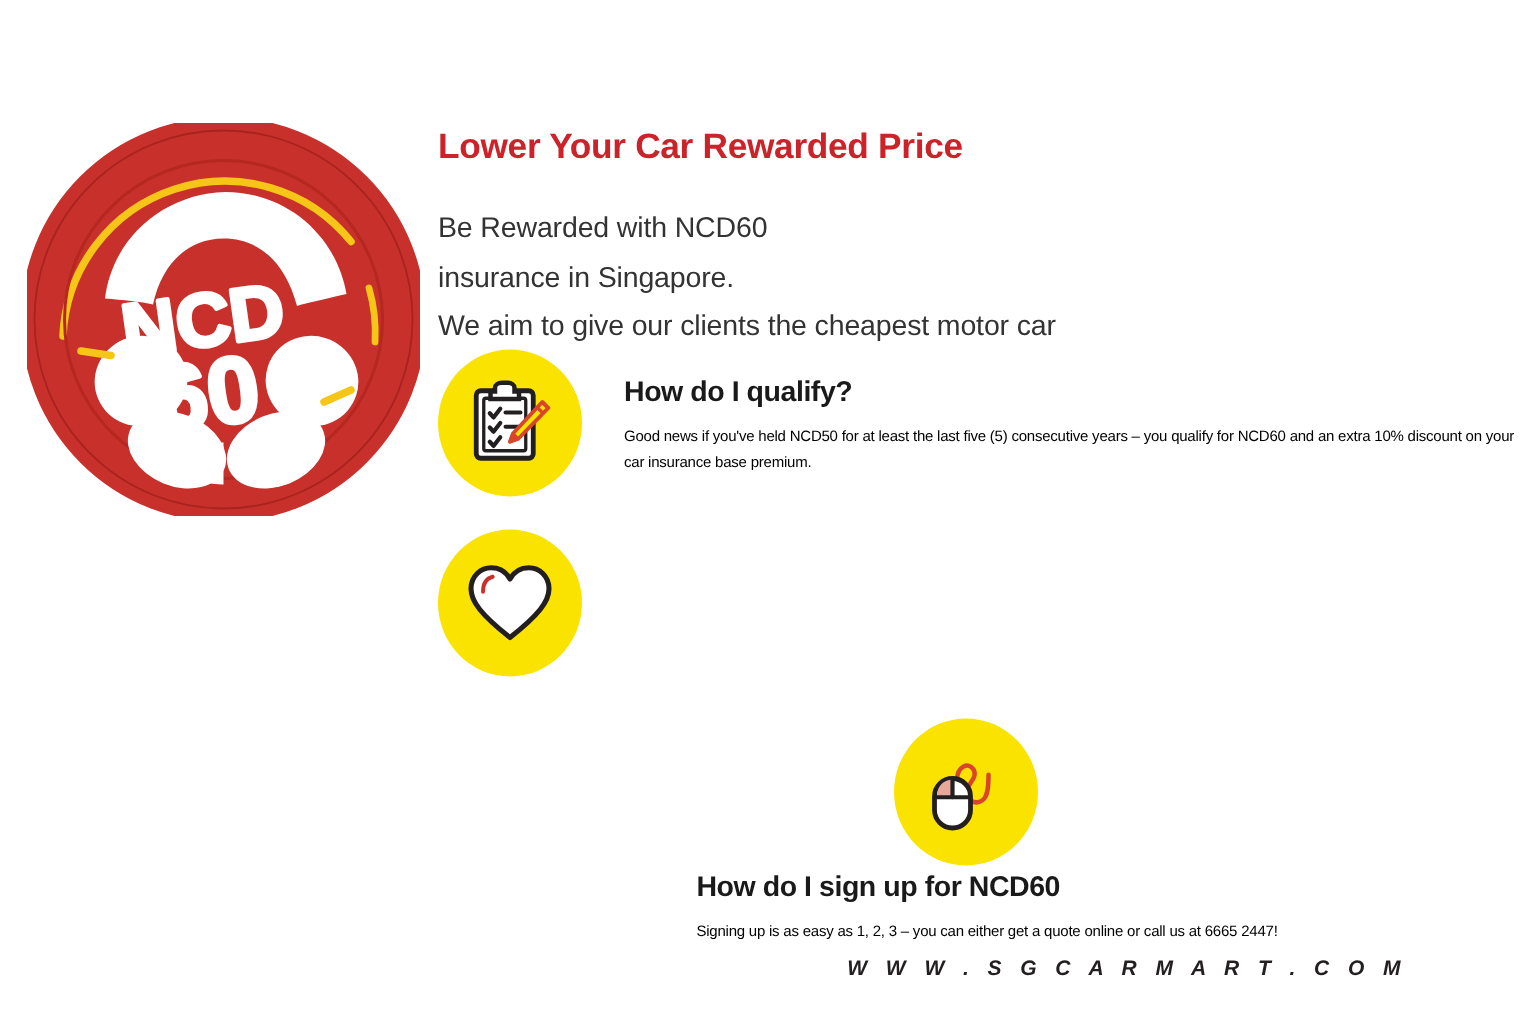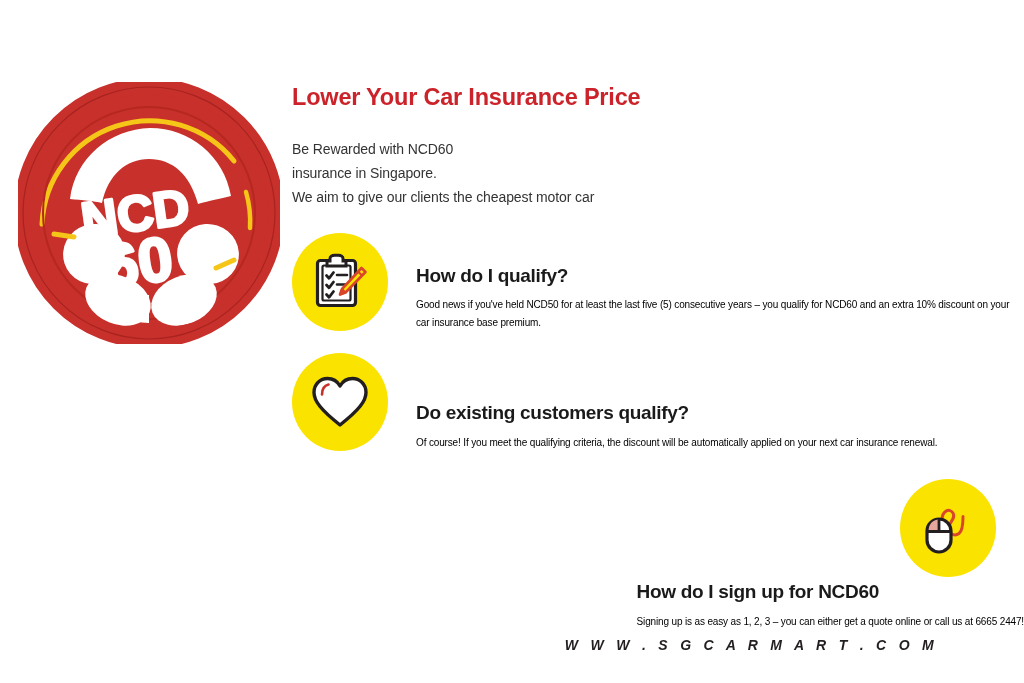--- a/index.html
+++ b/index.html
@@ -42,38 +42,38 @@
   .headline {
     font-size: 23.5px;
     font-weight: bold;
     color: #cc2229;
     letter-spacing: -0.2px;
     margin: 0 0 26px 0;
     line-height: 1.15;
   }
 
   .intro {
-    font-size: 14px;
+    font-size: 19px;
     color: #333333;
     line-height: 1.72;
     margin: 0;
     letter-spacing: -0.1px;
   }
   .intro div { white-space: nowrap; }
 
   
   .features {
     position: absolute;
     left: 292px;
     top: 233px;
     width: 732px;
   }
   .feature {
     display: flex;
-    align-items: flex-end;
+    align-items: center;
     margin-bottom: 26px;
   }
   .feature:last-child { margin-bottom: 0; flex-direction: column; }
 
   .badge {
     flex: 0 0 auto;
     width: 96px;
     height: 98px;
     border-radius: 50%;
     background: #fbe300;
@@ -163,21 +163,21 @@
       <path d="M 198 186 L 216 178" stroke="#f5c518" stroke-width="5" stroke-linecap="round"></path>
 
       <g transform="rotate(-8 131 150)">
         <text x="120" y="147" text-anchor="middle" font-family="'Liberation Sans', sans-serif" font-size="50" font-weight="bold" fill="#ffffff" stroke="#ffffff" stroke-width="3" stroke-linejoin="round">NCD</text>
         <text x="116" y="200" text-anchor="middle" font-family="'Liberation Sans', sans-serif" font-size="62" font-weight="bold" fill="#ffffff" stroke="#ffffff" stroke-width="3" stroke-linejoin="round">60</text>
       </g>
     </svg>
   </div>
 
   <div class="content">
-    <h1 class="headline">Lower Your Car Insurance Price</h1>
+    <h1 class="headline">Lower Your Car Rewarded Price</h1>
     <div class="intro">
       <div>Be Rewarded with NCD60</div>
       <div>insurance in Singapore.</div>
       <div>We aim to give our clients the cheapest motor car</div>
     </div>
   </div>
 
   <div class="features">
 
     <div class="feature f1">
@@ -215,24 +215,20 @@
           <path d="M 29 50
                    C 10 35, 3 26, 3 17.5
                    C 3 9, 9.5 3.5, 16.5 3.5
                    C 22 3.5, 26.5 6.5, 29 11
                    C 31.5 6.5, 36 3.5, 41.5 3.5
                    C 48.5 3.5, 55 9, 55 17.5
                    C 55 26, 48 35, 29 50 Z" fill="#ffffff" stroke="#231f20" stroke-width="3.4" stroke-linejoin="round"></path>
           <path d="M 11 19.5 C 11 14, 13.5 10.5, 17.5 9.5" fill="none" stroke="#c8302b" stroke-width="2.6" stroke-linecap="round"></path>
         </svg>
       </div>
-      <div class="ftext">
-        <h2 class="ftitle">Do existing customers qualify?</h2>
-        <p class="fbody">Of course! If you meet the qualifying criteria, the discount will be automatically applied on your next car insurance renewal.</p>
-      </div>
     </div>
 
     <div class="feature f3">
       <div class="badge">
         <svg width="56" height="56" viewBox="0 0 56 56">
 
           <path d="M 22 20.5
                    C 22 10, 30 8, 33 13
                    C 36 18, 30 21.5, 28.5 27
                    C 27 33, 34 37, 39 33.5

